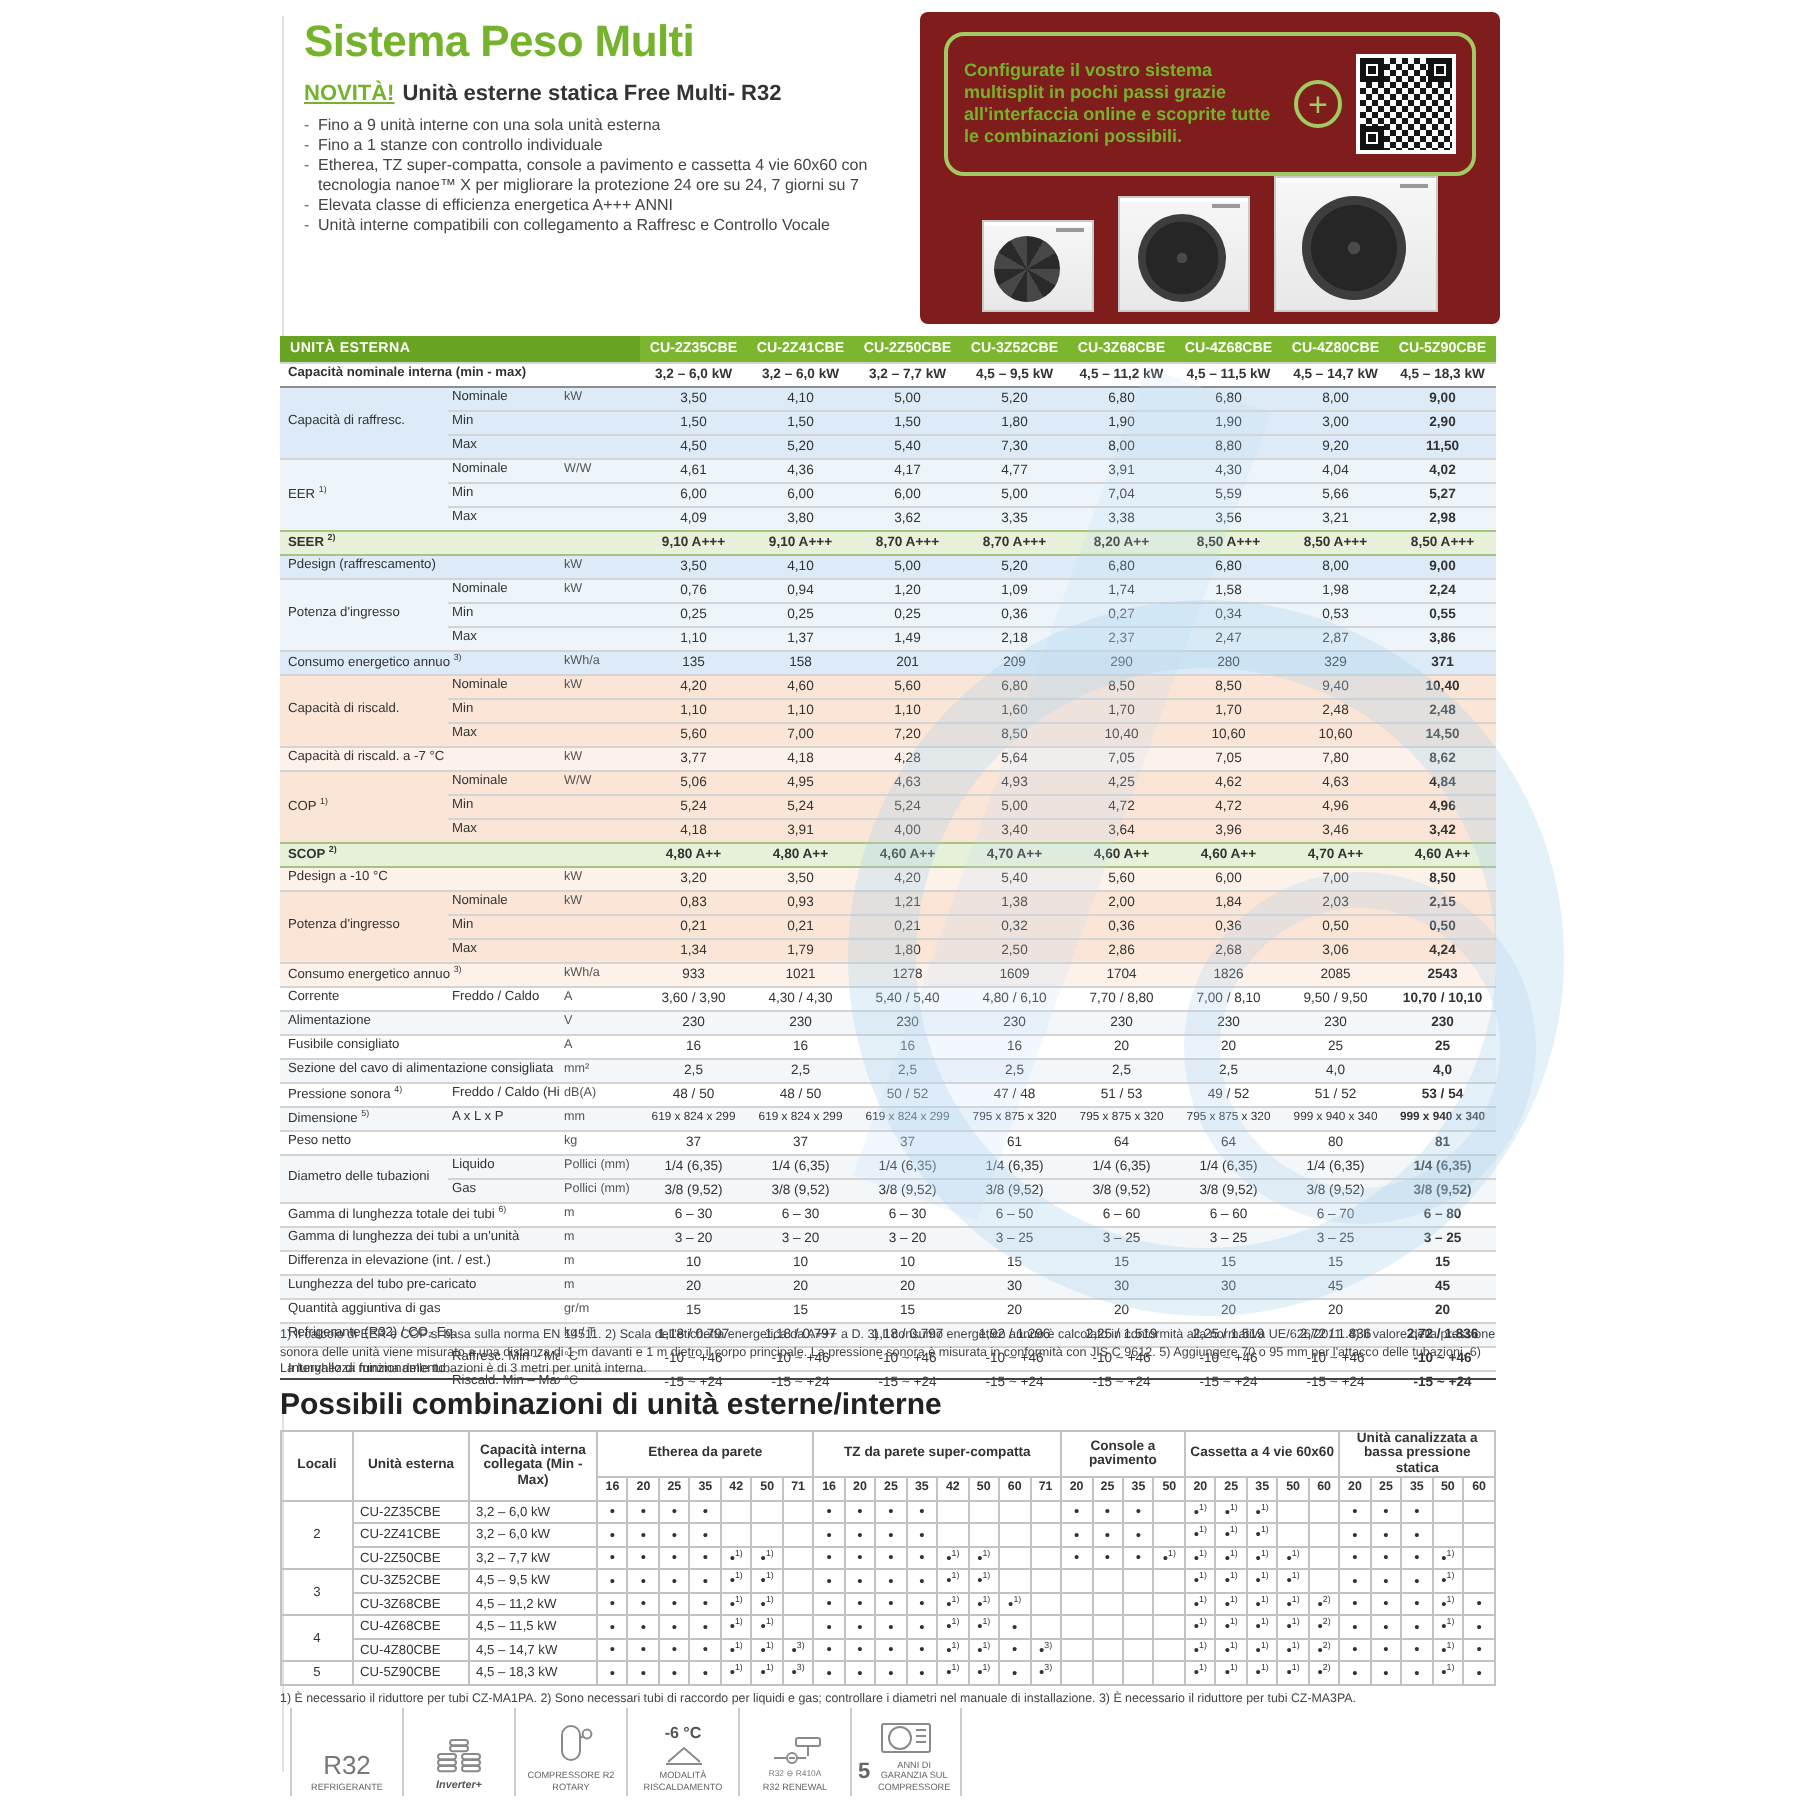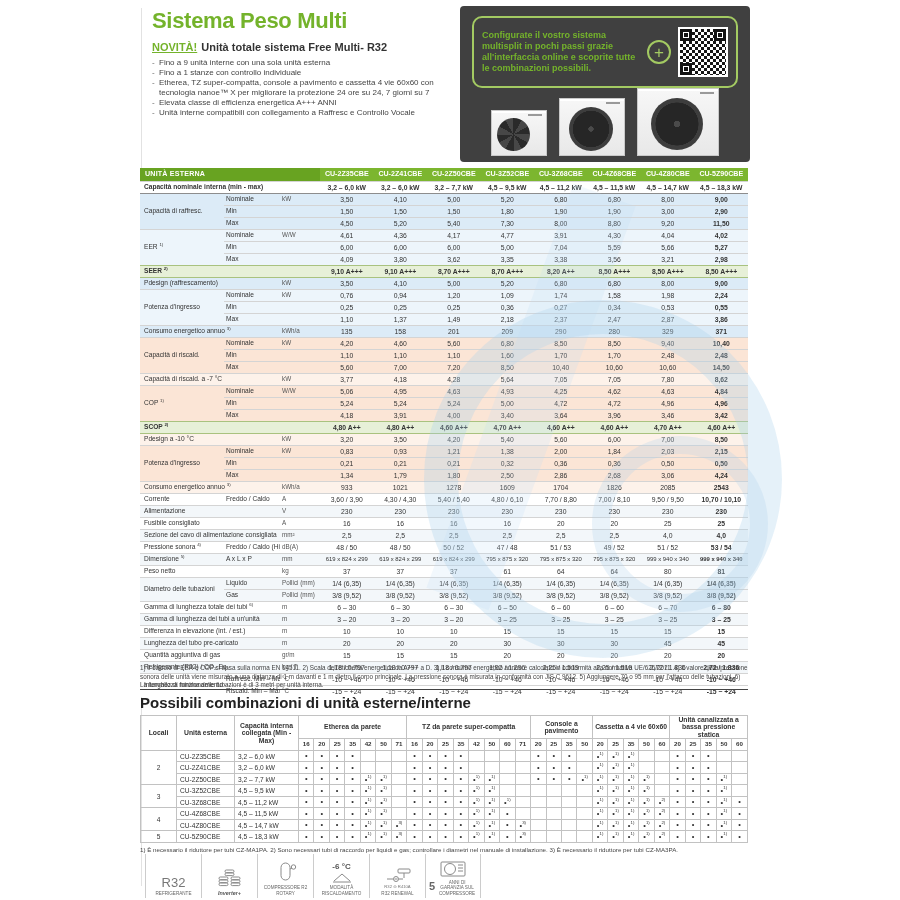--- a/index.html
+++ b/index.html
@@ -10,21 +10,21 @@
   
   .title-block{position:absolute;left:152px;top:8px;width:300px;}
   .main-title{margin:0;font-size:22px;font-weight:bold;color:#74b32b;letter-spacing:-.3px;}
   .novita-line{margin-top:7px;font-size:11px;font-weight:bold;color:#333;}
   .novita{color:#74b32b;margin-right:4px;text-decoration:underline;}
   .bullets{margin:5px 0 0;padding:0;list-style:none;font-size:8px;line-height:1.25;color:#444;width:315px;}
   .bullets li{padding-left:7px;position:relative;}
   .bullets li::before{content:"-";position:absolute;left:0;color:#666;}
 
   
-  .promo-panel{position:absolute;left:460px;top:6px;width:290px;height:156px;background:#404040;border-radius:4px;}
+  .promo-panel{position:absolute;left:460px;top:6px;width:290px;height:156px;background:#7f1d1d;border-radius:4px;}
   .promo-box{position:absolute;left:12px;top:10px;right:12px;height:72px;border:2px solid #a3ca62;border-radius:10px;
              display:flex;align-items:center;gap:7px;padding:4px 8px;box-sizing:border-box;}
   .promo-text{flex:1;font-size:9px;font-weight:bold;color:#74b32b;line-height:1.22;}
   .plus{width:24px;height:24px;border:2px solid #a3ca62;border-radius:50%;color:#a3ca62;font-size:17px;
         line-height:21px;text-align:center;flex:0 0 auto;box-sizing:border-box;}
   .qr{position:relative;width:46px;height:46px;flex:0 0 auto;border:2px solid #fff;
       background-image:repeating-conic-gradient(#161616 0% 25%,#fff 0% 50%);background-size:6px 6px;}
   .qr i{position:absolute;width:12px;height:12px;border:3px solid #111;background:#fff;box-sizing:border-box;}
   .qr i::after{content:"";position:absolute;inset:1px;background:#111;}
   .qr .tl{left:0;top:0}.qr .tr{right:0;top:0}.qr .bl{left:0;bottom:0}
@@ -91,21 +91,21 @@
 </style>
 </head>
 <body>
 
 <div class="page">
   <div class="edge"></div>
 
   <div class="title-block">
     <h1 class="main-title">Sistema Peso Multi</h1>
     <div class="novita-line">
-      <span class="novita">NOVITÀ!</span><span>Unità totale sistema Free Multi- R32</span>
+      <span class="novita">NOVITÀ!</span><span>Unità esterne statica Free Multi- R32</span>
     </div>
     <ul class="bullets">
       <li>Fino a 9 unità interne con una sola unità esterna</li>
       <li>Fino a 1 stanze con controllo individuale</li>
       <li>Etherea, TZ super-compatta, console a pavimento e cassetta 4 vie 60x60 con tecnologia nanoe™ X per migliorare la protezione 24 ore su 24, 7 giorni su 7</li>
       <li>Elevata classe di efficienza energetica A+++ ANNI</li>
       <li>Unità interne compatibili con collegamento a Raffresc e Controllo Vocale</li>
     </ul>
   </div>
 

